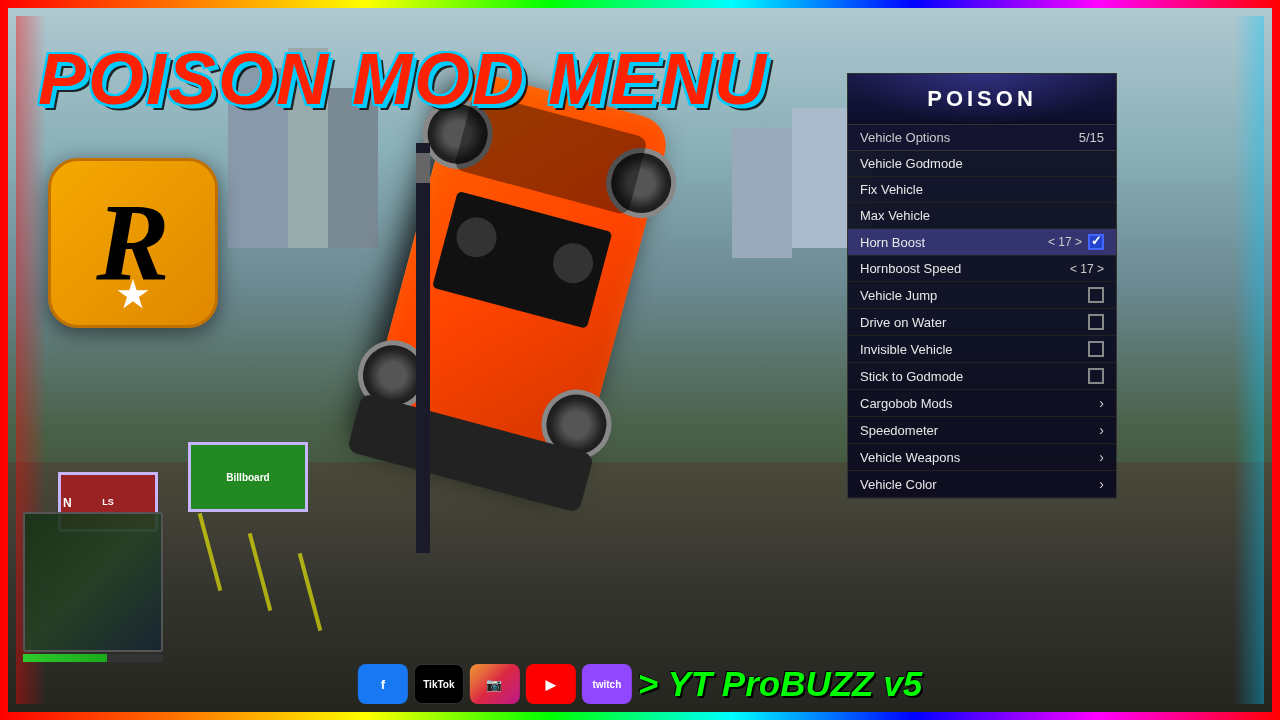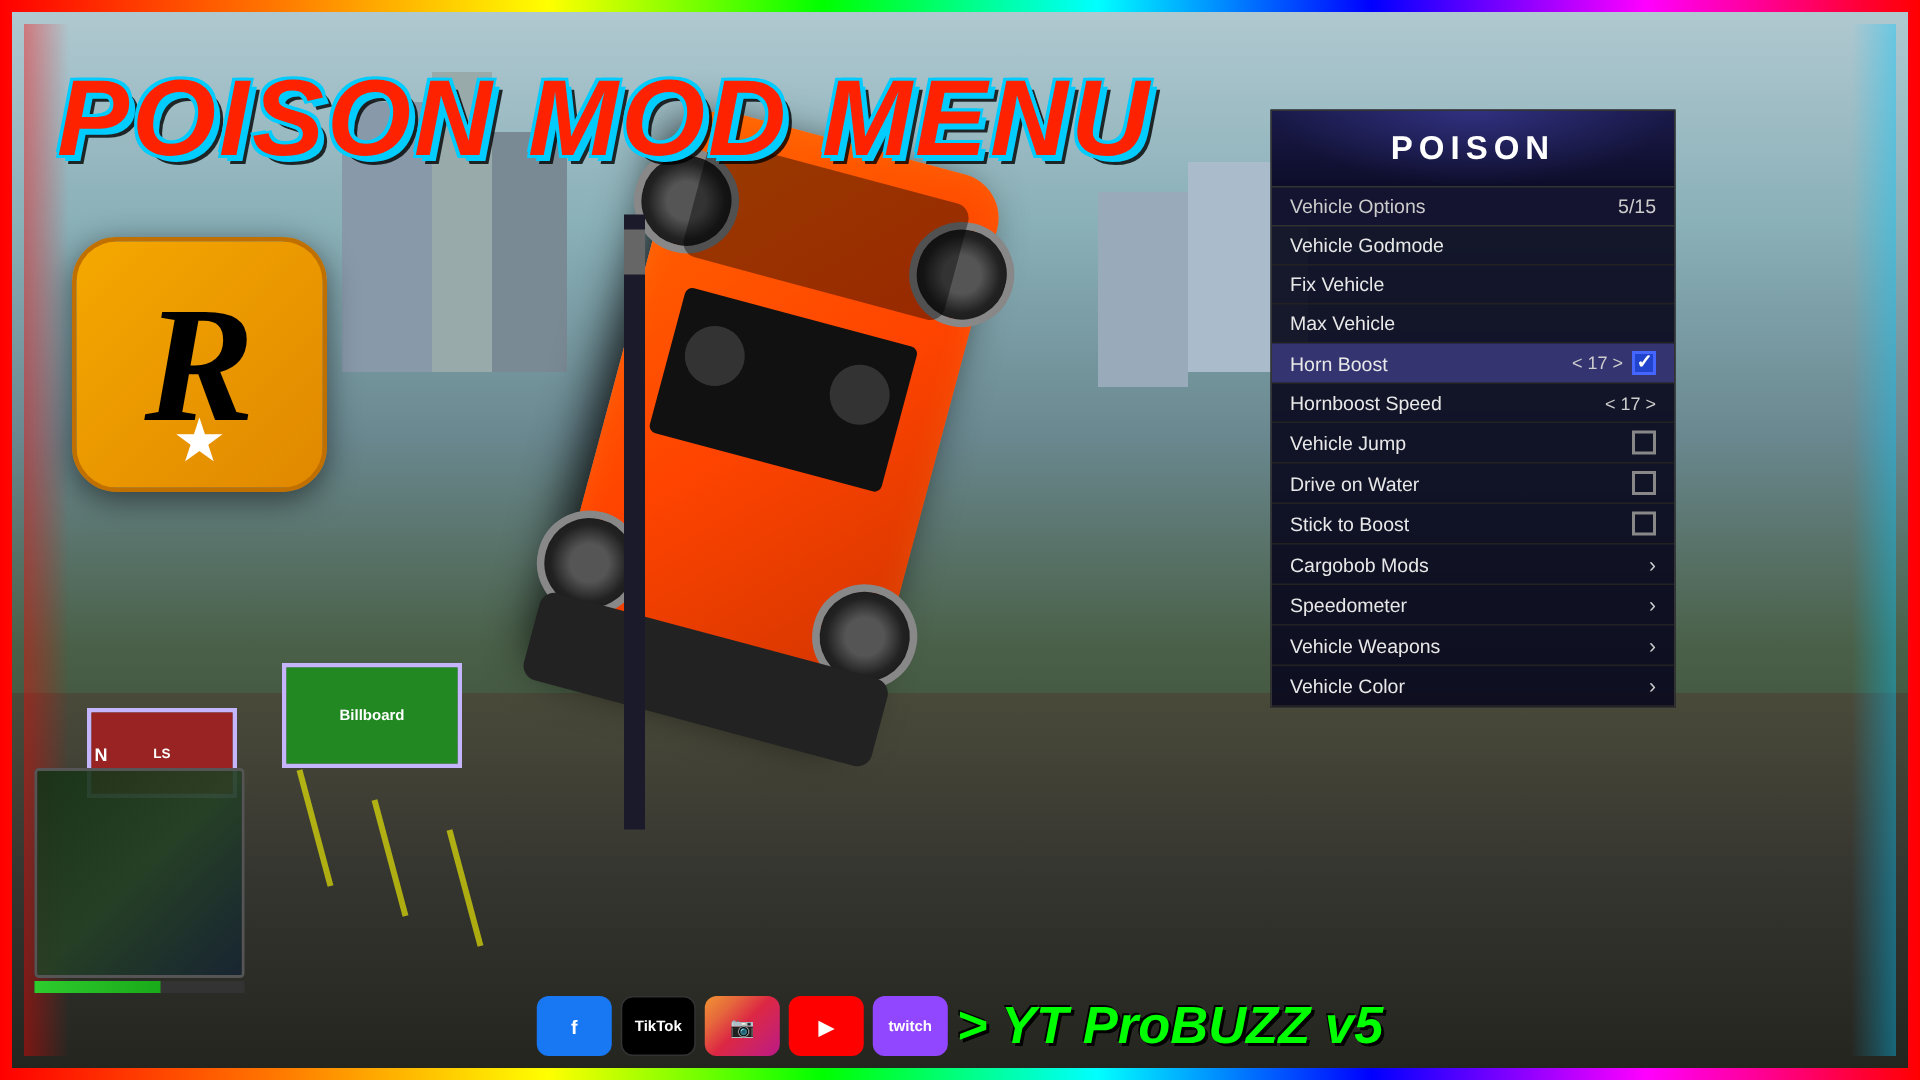--- a/index.html
+++ b/index.html
@@ -517,21 +517,27 @@
               <span class="checkbox"></span>
             </span>
           </div>
           <div class="menu-item">
             <span class="menu-item-label">Drive on Water</span>
             <span class="menu-item-value">
               <span class="checkbox"></span>
             </span>
           </div>
           <div class="menu-item">
-            <span class="menu-item-label">Stick to Boost</span>
+            <span class="menu-item-label">Invisible Vehicle</span>
+            <span class="menu-item-value">
+              <span class="checkbox"></span>
+            </span>
+          </div>
+          <div class="menu-item">
+            <span class="menu-item-label">Stick to Godmode</span>
             <span class="menu-item-value">
               <span class="checkbox"></span>
             </span>
           </div>
           <div class="menu-item">
             <span class="menu-item-label">Cargobob Mods</span>
             <span class="menu-item-value">
               <span class="arrow-right">›</span>
             </span>
           </div>

